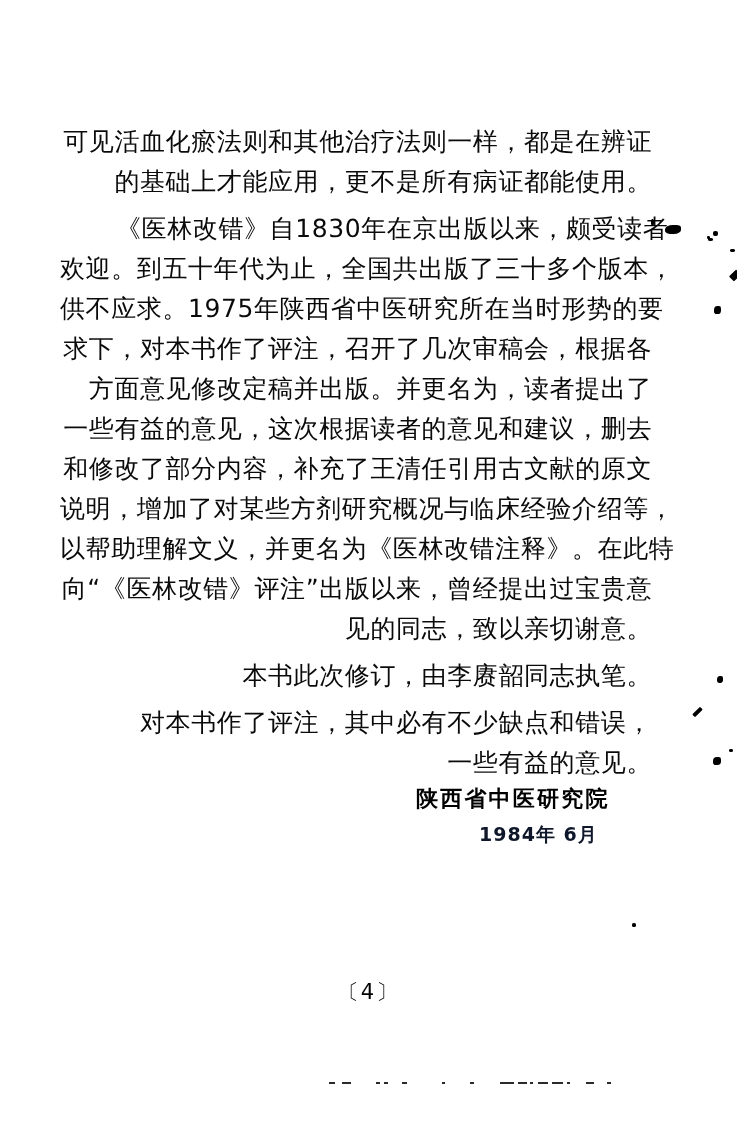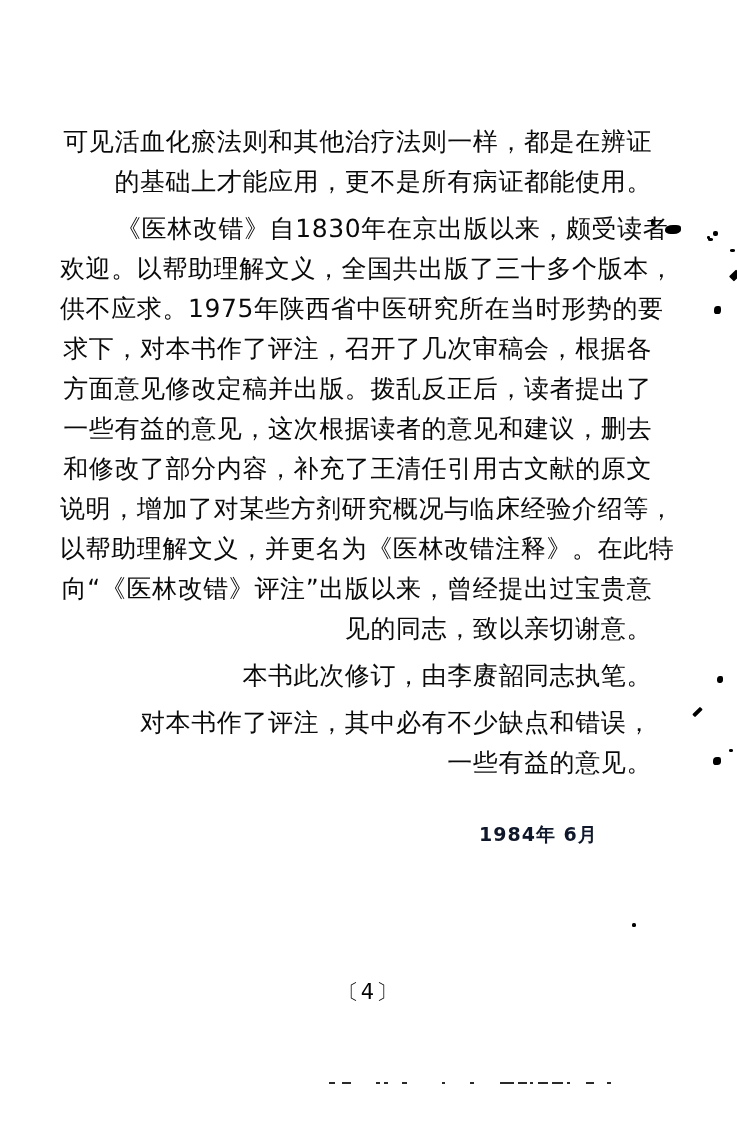--- a/index.html
+++ b/index.html
@@ -111,35 +111,36 @@
 </style>
 </head>
 <body>
 
 <div class="page">
 
   <div class="textblock">
       <div class="line">可见活血化瘀法则和其他治疗法则一样，都是在辨证</div>
       <div class="line">的基础上才能应用，更不是所有病证都能使用。</div>
       <div class="line indent">《医林改错》自1830年在京出版以来，颇受读者</div>
-      <div class="line">欢迎。以帮助理解文义，全国共出版了三十多个版本，</div>
+      <div class="line">欢迎。到五十年代为止，全国共出版了三十多个版本，</div>
       <div class="line">供不应求。1975年陕西省中医研究所在当时形势的要</div>
       <div class="line">求下，对本书作了评注，召开了几次审稿会，根据各</div>
-      <div class="line">方面意见修改定稿并出版。拨乱反正后，读者提出了</div>
+      <div class="line">方面意见修改定稿并出版。并更名为，读者提出了</div>
       <div class="line">一些有益的意见，这次根据读者的意见和建议，删去</div>
       <div class="line">和修改了部分内容，补充了王清任引用古文献的原文</div>
       <div class="line">说明，增加了对某些方剂研究概况与临床经验介绍等，</div>
       <div class="line">以帮助理解文义，并更名为《医林改错注释》。在此特</div>
       <div class="line">向“《医林改错》评注”出版以来，曾经提出过宝贵意</div>
       <div class="line">见的同志，致以亲切谢意。</div>
       <div class="line indent">本书此次修订，由李赓韶同志执笔。</div>
       <div class="line indent">对本书作了评注，其中必有不少缺点和错误，</div>
       <div class="line">一些有益的意见。</div>
     </div>
 
+  <div class="sig-org">陕西省中医研究院</div>
 
   <div class="sig-date">1984年 6月</div>
 
   <div class="folio">〔4〕</div>
 
   <div class="artifact-layer">
       <div class="speck blob" style="left: 665px; top: 225px; width: 16px; height: 9px;"></div>
       <div class="speck" style="left: 651px; top: 219px; width: 3px; height: 7px;"></div>
       <div class="speck" style="left: 713px; top: 231px; width: 5px; height: 5px;"></div>
       <div class="speck" style="left: 707px; top: 236px; width: 3px; height: 3px;"></div>

